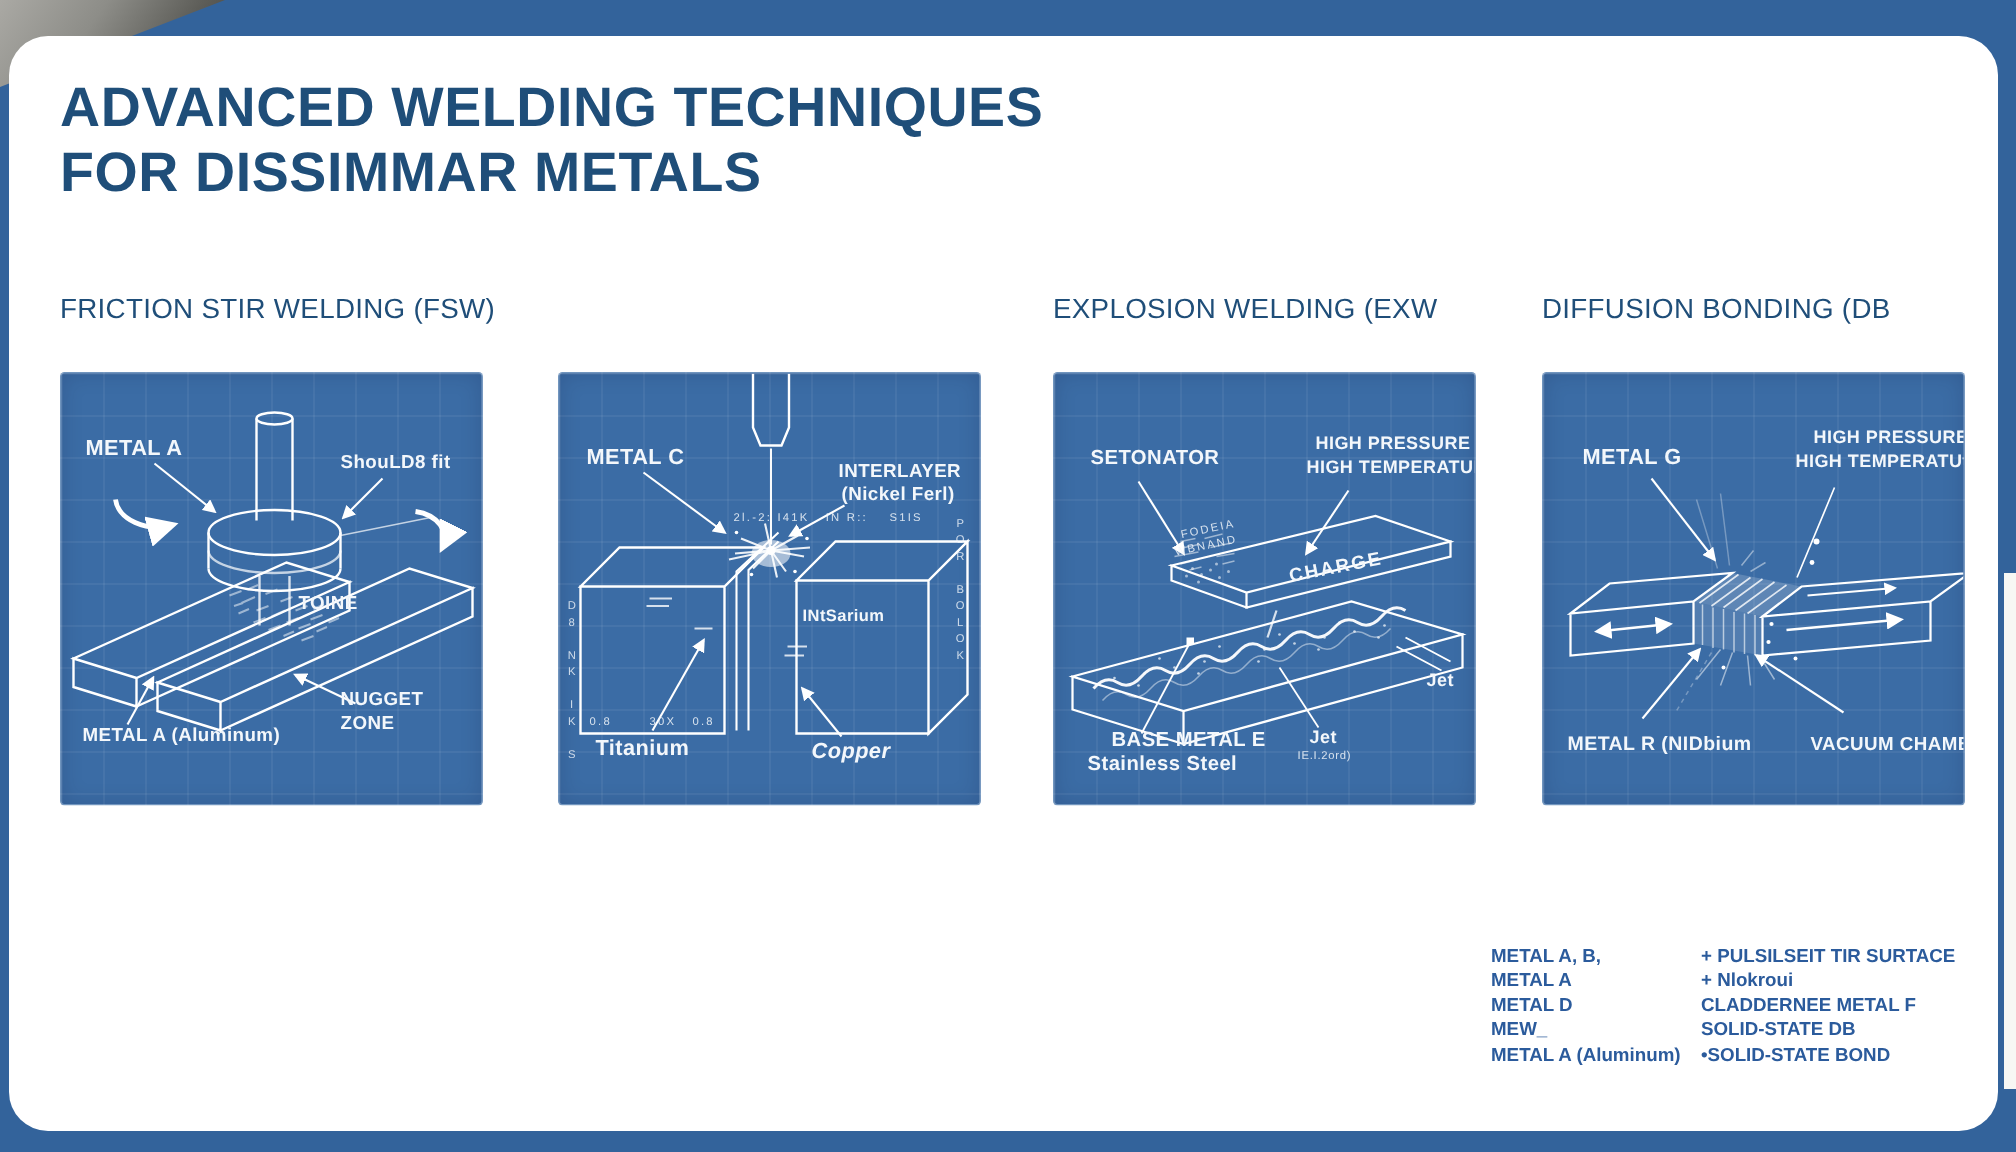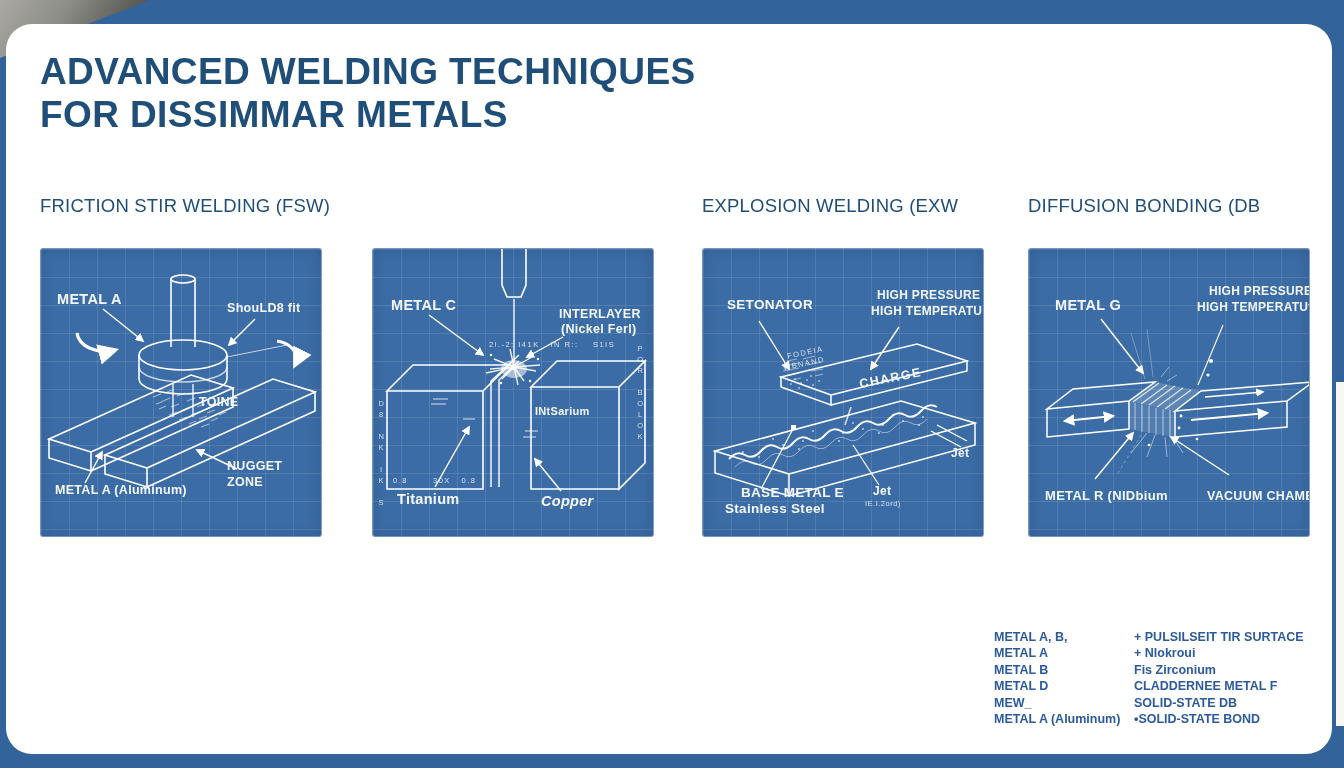--- a/index.html
+++ b/index.html
@@ -263,24 +263,20 @@
     <div class="legend">
       <div class="lrow">
         <span class="lleft">METAL A, B,</span>
         <span class="lright">+ PULSILSEIT TIR SURTACE</span>
       </div>
       <div class="lrow">
         <span class="lleft">METAL A</span>
         <span class="lright">+ Nlokroui</span>
       </div>
       <div class="lrow">
-        <span class="lleft">METAL B</span>
-        <span class="lright">Fis Zirconium</span>
-      </div>
-      <div class="lrow">
         <span class="lleft">METAL D</span>
         <span class="lright">CLADDERNEE METAL F</span>
       </div>
       <div class="lrow">
         <span class="lleft">MEW_</span>
         <span class="lright">SOLID-STATE DB</span>
       </div>
       <div class="lrow">
         <span class="lleft">METAL A (Aluminum)</span>
         <span class="lright">•SOLID-STATE BOND</span>

